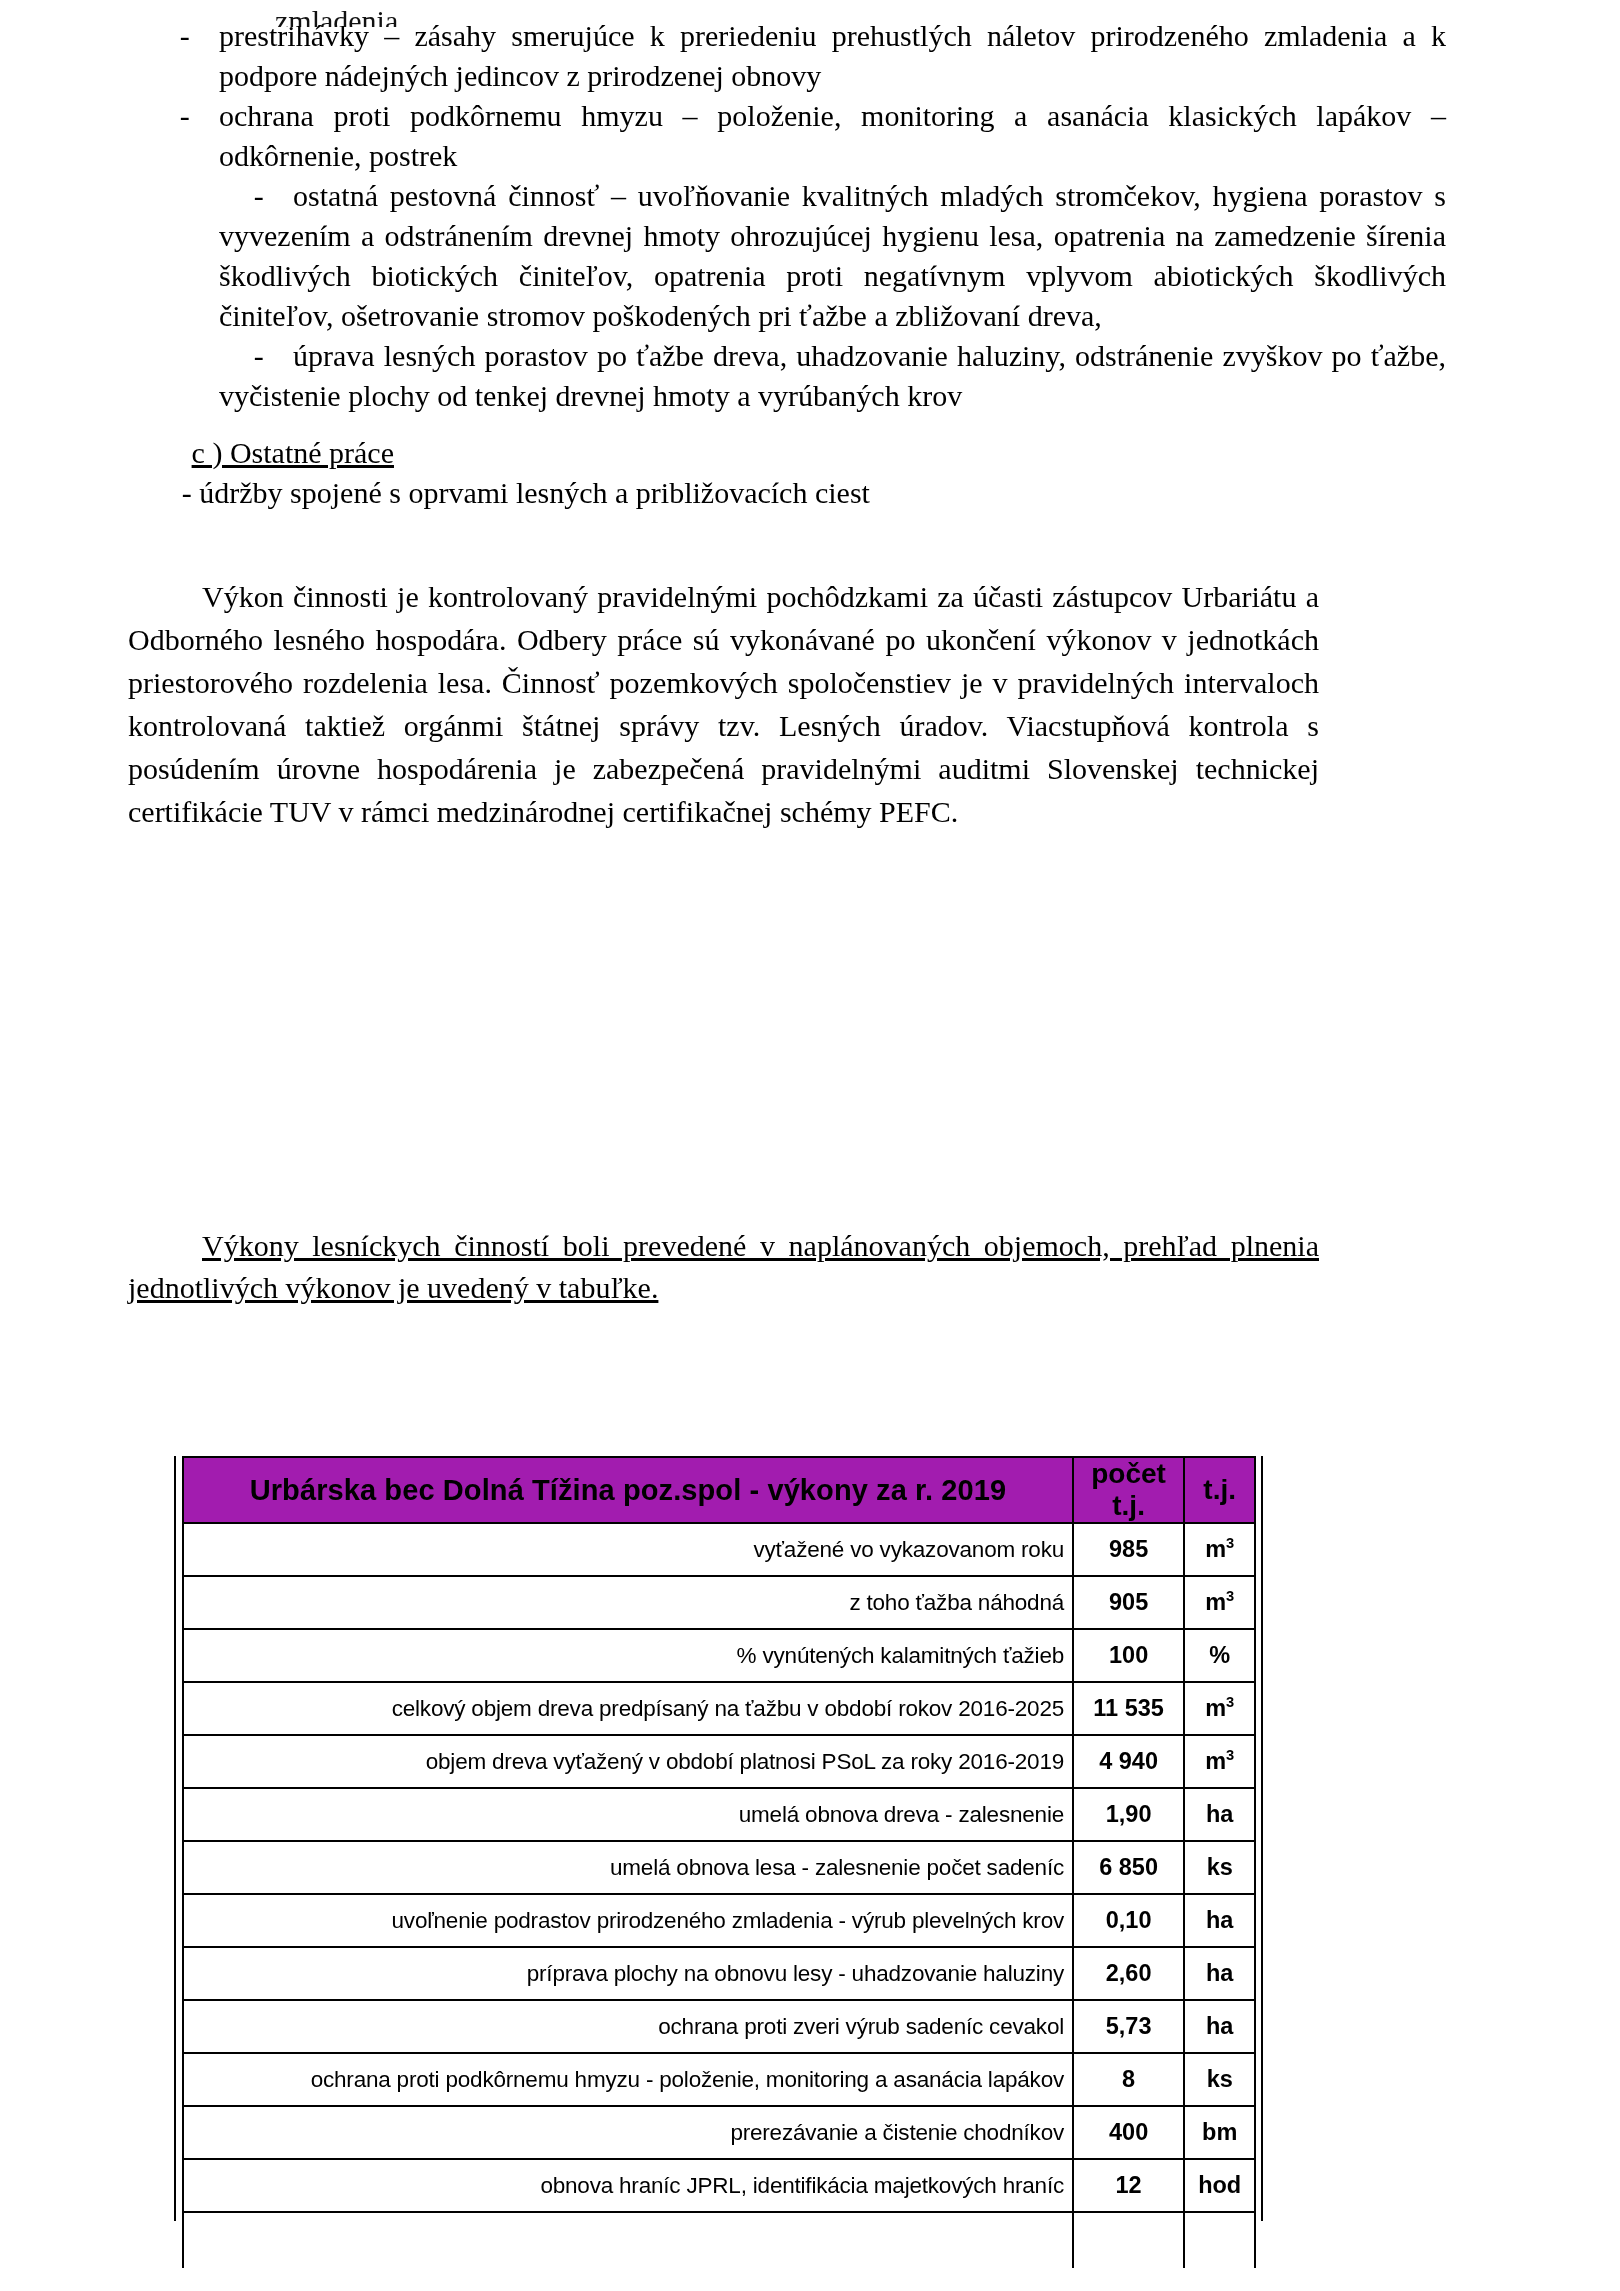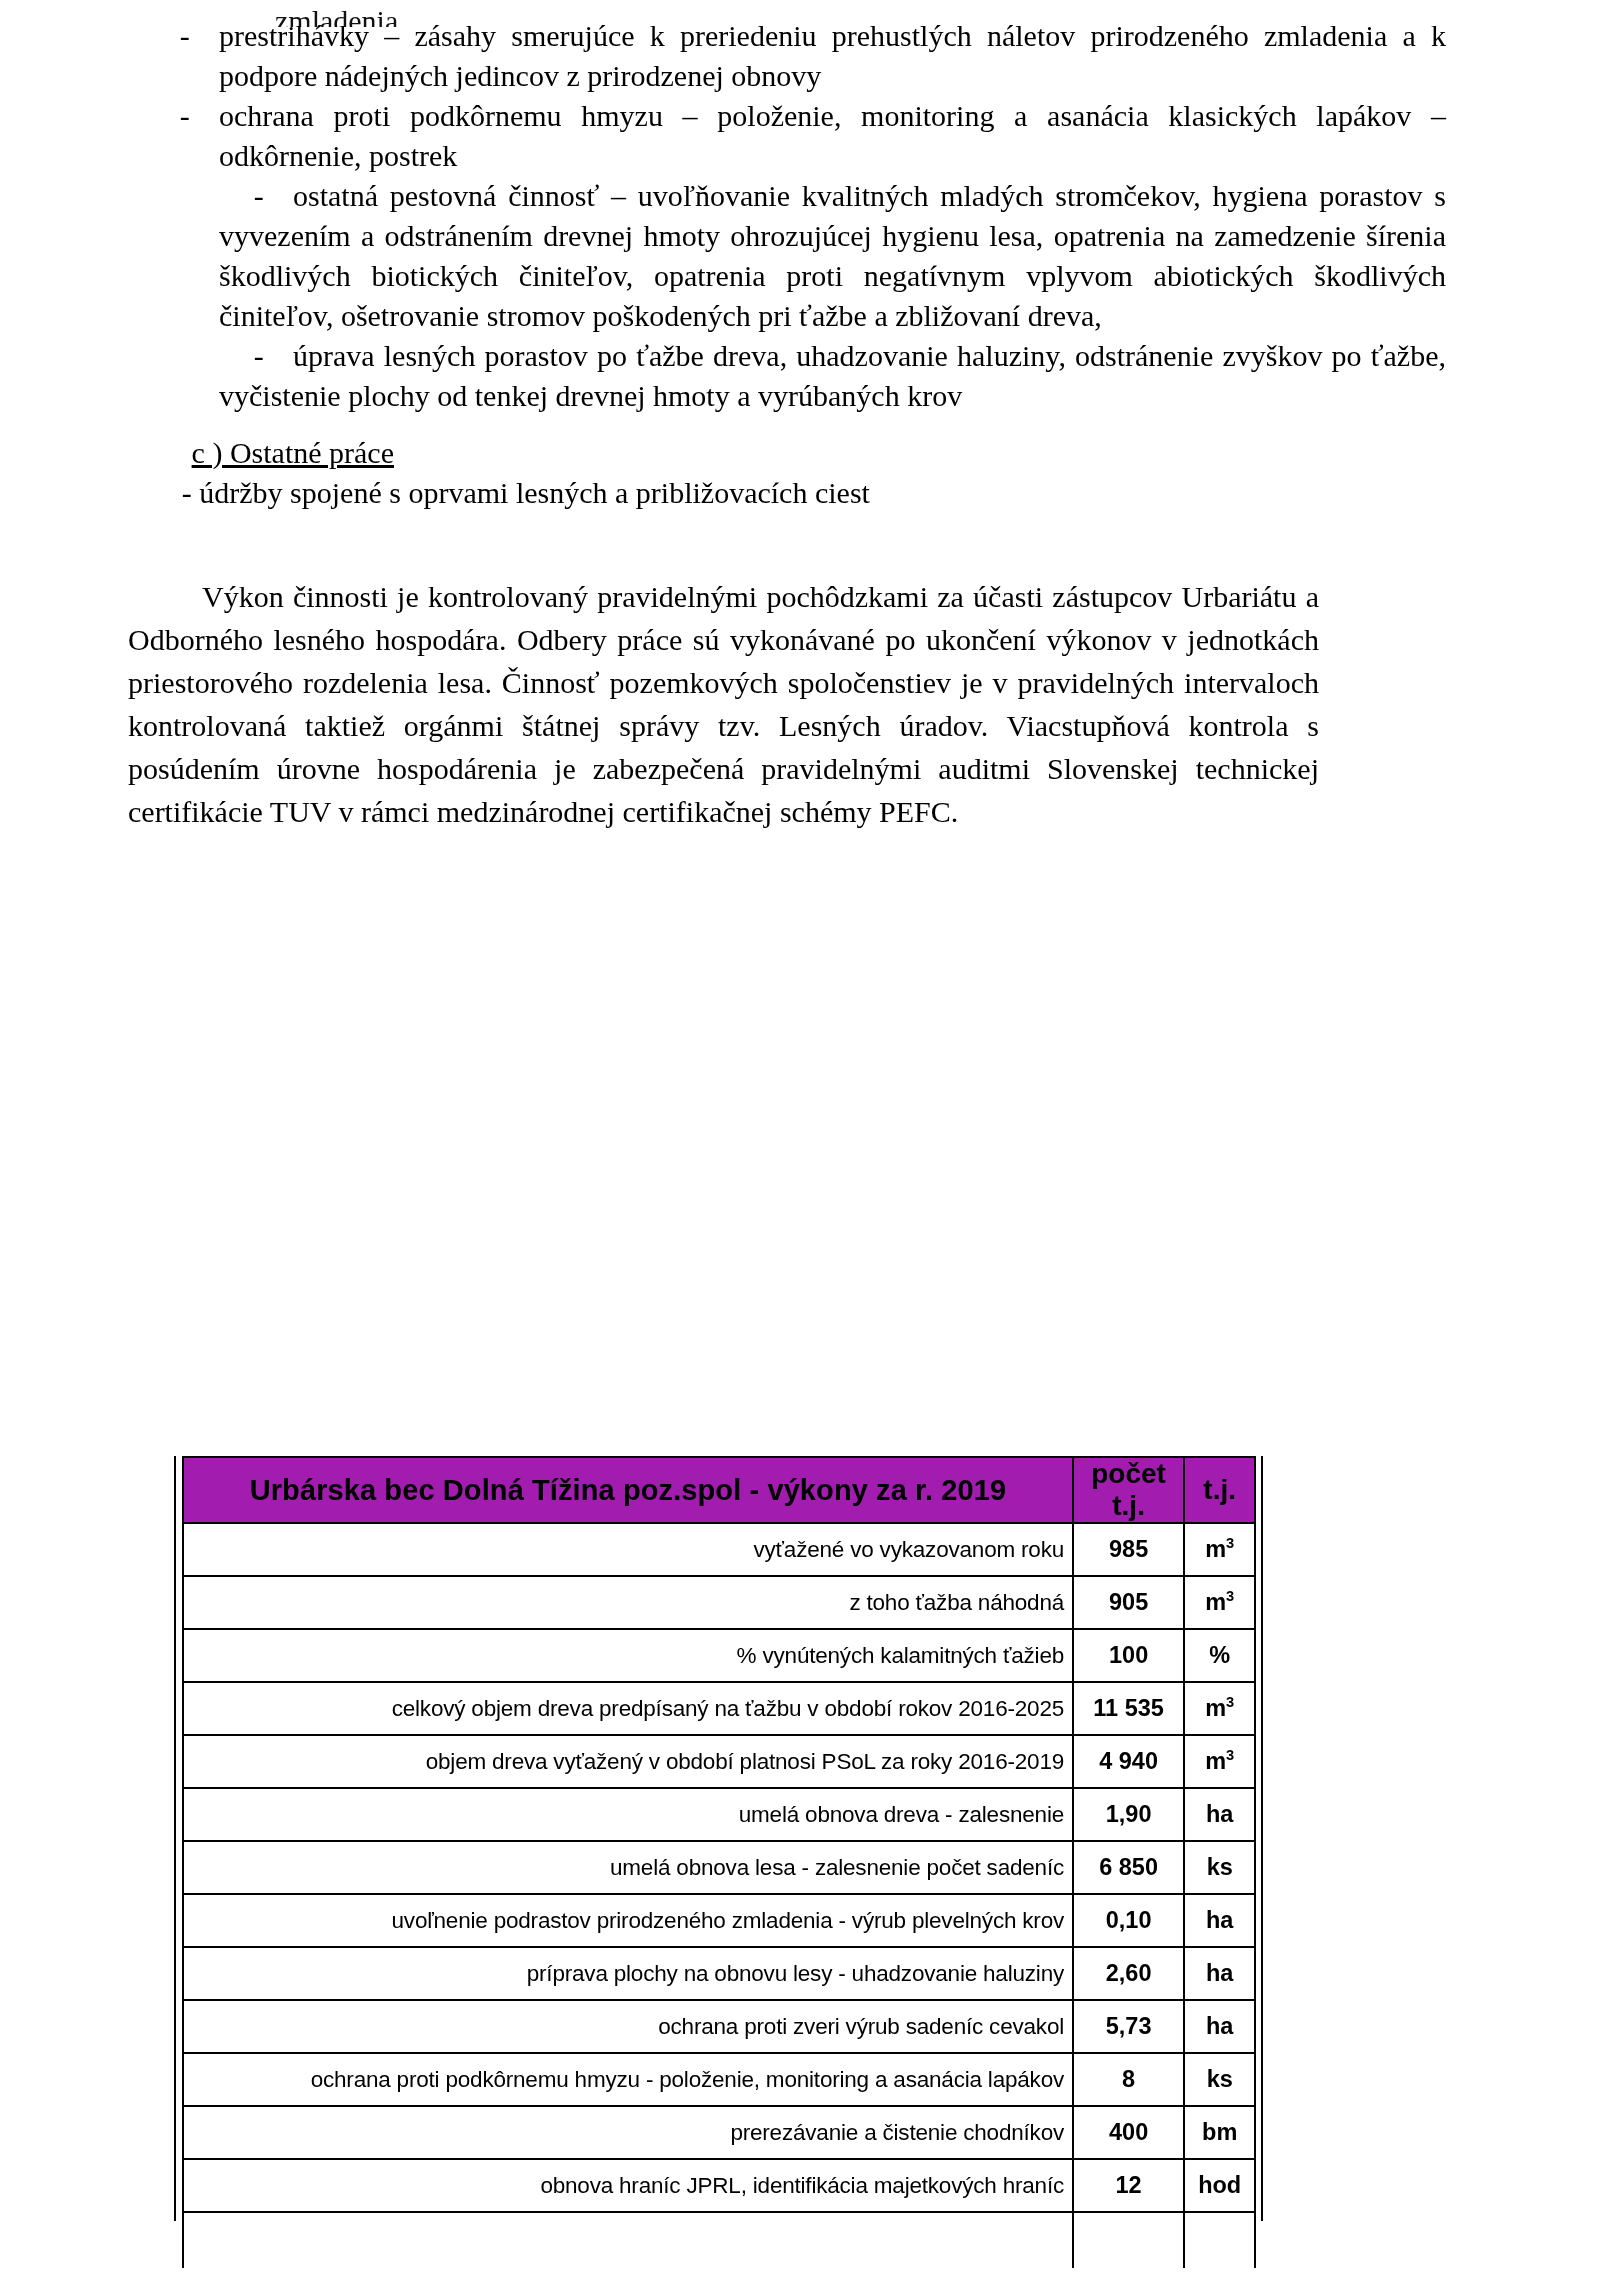--- a/index.html
+++ b/index.html
@@ -218,20 +218,21 @@
     <div class="sect-head">c ) Ostatné práce</div>
 
     <div class="plain-line">- údržby spojené s oprvami lesných a približovacích ciest</div>
 
     <div style="height:63px"></div>
 
     <p class="para" style="margin-left:-44px;width:1191px;">Výkon činnosti je kontrolovaný pravidelnými pochôdzkami za účasti zástupcov Urbariátu a Odborného lesného hospodára. Odbery práce sú vykonávané po ukončení výkonov v jednotkách priestorového rozdelenia lesa. Činnosť pozemkových spoločenstiev je v pravidelných intervaloch kontrolovaná taktiež orgánmi štátnej správy tzv. Lesných úradov. Viacstupňová kontrola s posúdením úrovne hospodárenia je zabezpečená pravidelnými auditmi Slovenskej technickej certifikácie TUV v rámci medzinárodnej certifikačnej schémy PEFC.</p>
 
     <div class="spacer-xl"></div>
 
+    <p class="para-underline" style="margin-left:-44px;width:1191px;">Výkony lesníckych činností boli prevedené v naplánovaných objemoch, prehľad plnenia jednotlivých výkonov je uvedený v tabuľke.</p>
 
   </div>
 
   <div class="table-left-rule"></div>
   <div class="table-right-rule"></div>
 
   <div class="table-wrap">
     <table class="report">
       <tbody>
         <tr class="head">

